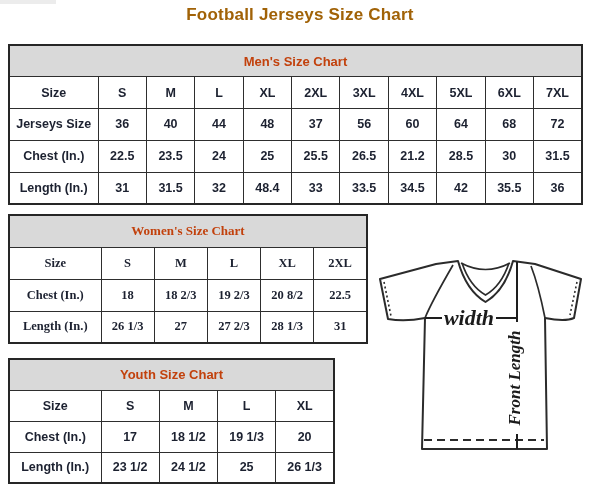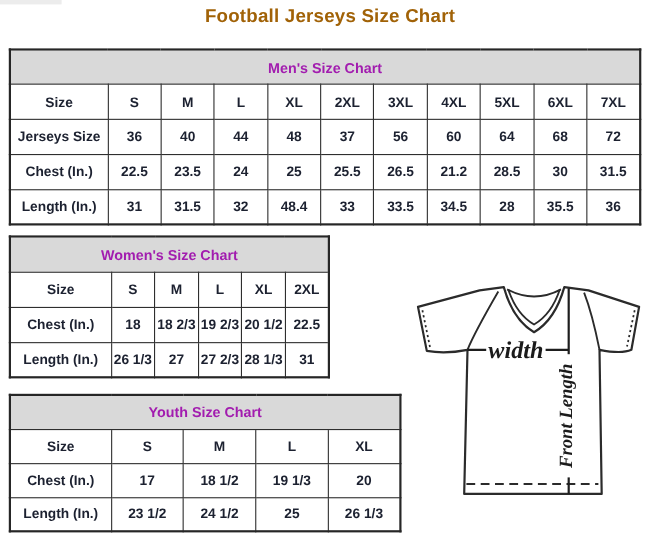--- a/index.html
+++ b/index.html
@@ -13,26 +13,26 @@
     font-size:17px;font-weight:bold;color:#a16207;letter-spacing:.2px;
   }
   table.chart{
     position:absolute;border-collapse:collapse;table-layout:fixed;
     font-weight:bold;color:#1c2130;text-align:center;font-size:12.5px;
     border:2px solid #262626;
   }
   table.chart th,table.chart td{
     border:1.5px solid #2e2e2e;padding:0;overflow:hidden;white-space:nowrap;
   }
-  table.chart th{background:#d9d9d9;font-size:13px;color:#a21caf;}
+  table.chart th{background:#d9d9d9;font-size:13px;color:#c2410c;}
   table.mens{left:8px;top:44px;width:575px;}
   table.mens tr{height:31.8px;}
-  table.womens{left:8px;top:214px;width:292px;}
+  table.womens{left:8px;top:214px;width:360px;font-family:Liberation Serif, serif;}
   table.womens tr{height:32px;}
-  table.youth{left:8px;top:358px;width:357px;}
+  table.youth{left:8px;top:358px;width:327px;}
   table.youth tr{height:31px;}
   col.c0m{width:89px;} col.c0w{width:92px;} col.c0y{width:92px;}
   svg.jersey{position:absolute;left:372px;top:248px;width:228px;height:228px;}
   .mlabel{font-family:"Liberation Serif",serif;font-style:italic;font-weight:bold;fill:#1b1b1b;}
 </style>
 </head>
 <body>
 
 <div class="artifact"></div>
 
@@ -88,21 +88,21 @@
   </tr>
   <tr>
     <td>Length (In.)</td>
     <td>31</td>
     <td>31.5</td>
     <td>32</td>
     <td>48.4</td>
     <td>33</td>
     <td>33.5</td>
     <td>34.5</td>
-    <td>28</td>
+    <td>42</td>
     <td>35.5</td>
     <td>36</td>
   </tr>
 </tbody>
   </table>
 
 <table class="chart womens">
   <colgroup>
       <col class="c0w">
       <col span="5">
@@ -117,21 +117,21 @@
     <td>M</td>
     <td>L</td>
     <td>XL</td>
     <td>2XL</td>
   </tr>
   <tr>
     <td>Chest (In.)</td>
     <td>18</td>
     <td>18 2/3</td>
     <td>19 2/3</td>
-    <td>20 1/2</td>
+    <td>20 8/2</td>
     <td>22.5</td>
   </tr>
   <tr>
     <td>Length (In.)</td>
     <td>26 1/3</td>
     <td>27</td>
     <td>27 2/3</td>
     <td>28 1/3</td>
     <td>31</td>
   </tr>

